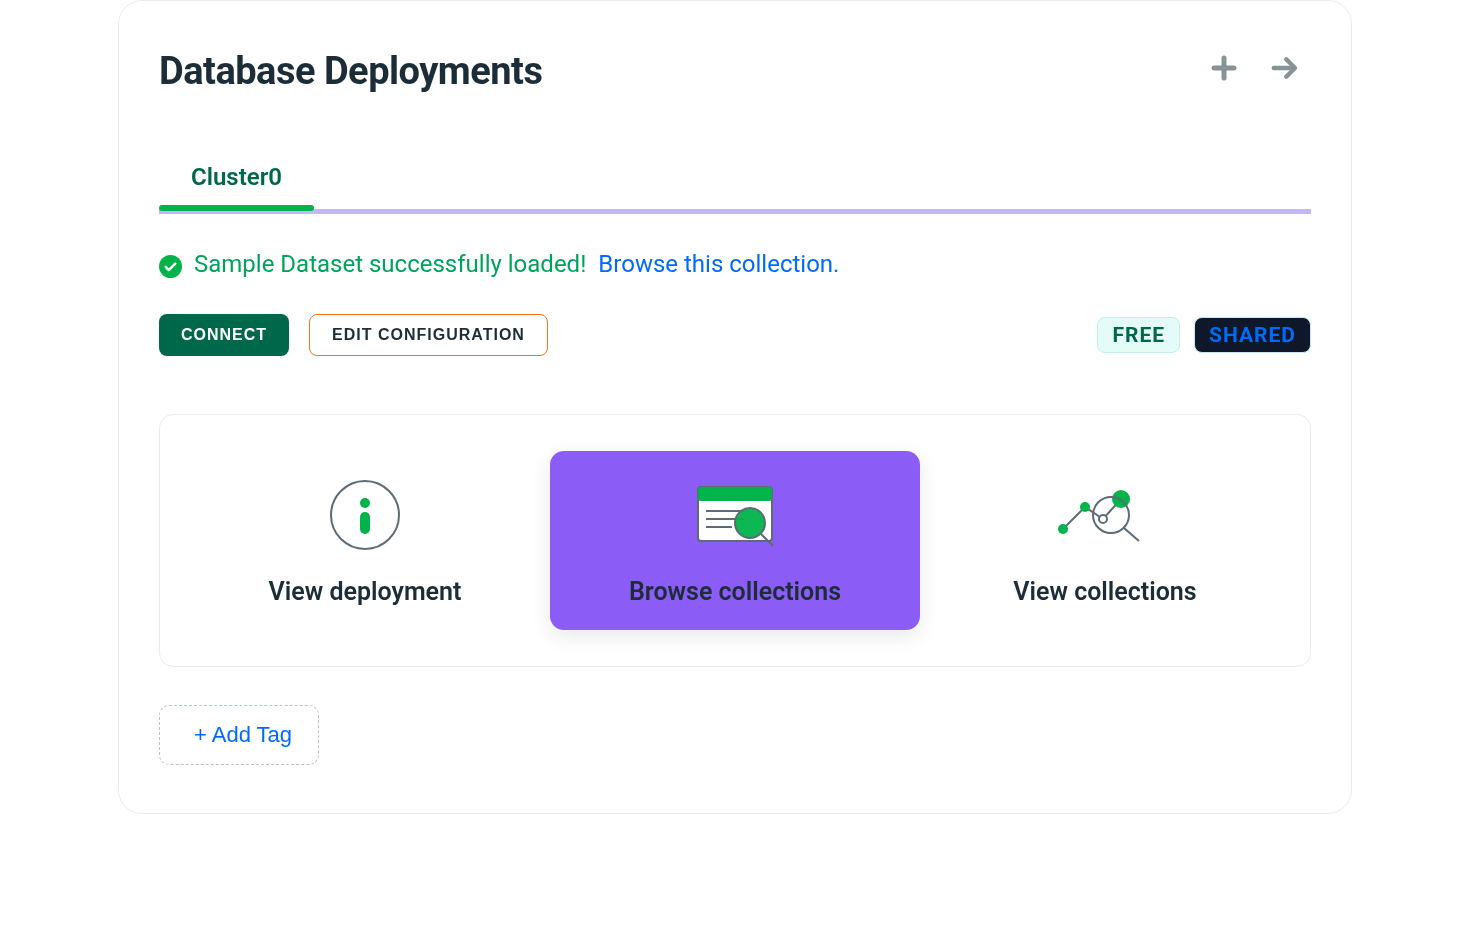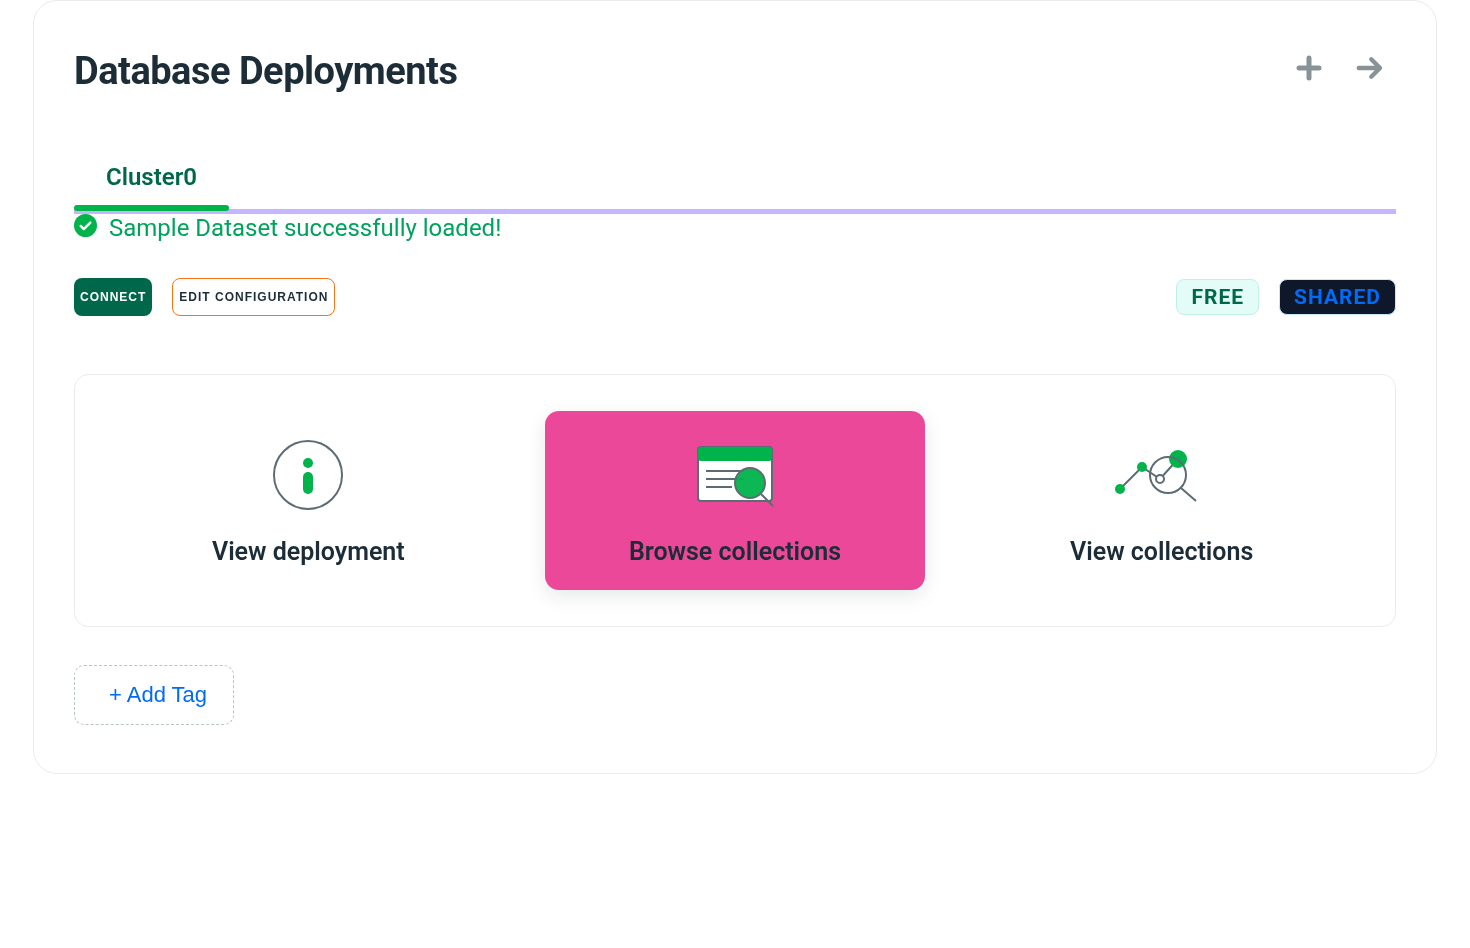--- a/index.html
+++ b/index.html
@@ -2,21 +2,21 @@
 <html><head>
   <meta charset="utf-8">
   <style>
     * { box-sizing: border-box; margin: 0; padding: 0; }
     body {
       font-family: -apple-system, BlinkMacSystemFont, "Segoe UI", Roboto, "Helvetica Neue", Arial, sans-serif;
       background: #ffffff;
       color: #1c2d38;
     }
     .panel {
-      width: 1404px;
+      width: 1234px;
       margin: 0 auto;
       background: #ffffff;
       border: 1px solid #e8edeb;
       border-radius: 24px;
       padding: 48px 40px 48px 40px;
       position: relative;
     }
     .header-row {
       display: flex;
       align-items: flex-start;
@@ -58,58 +58,59 @@
     .tab.active::after {
       content: "";
       position: absolute;
       left: 0; right: 0; bottom: -2px;
       height: 6px;
       background: #00b34a;
       border-radius: 3px;
     }
     .banner {
       display: flex;
-      align-items: flex-start;
+      align-items: flex-end;
       gap: 12px;
+      margin-top: 36px;
       font-size: 24px;
       flex-wrap: wrap;
     }
     .banner-icon {
       width: 23px; height: 23px;
       flex-shrink: 0;
     }
     .banner-text { color: #00a35c; }
     .banner-link { color: #016bf8; cursor: pointer; }
     .controls-row {
       margin-top: 36px;
       display: flex;
       align-items: center;
       justify-content: space-between;
     }
     .btn-group { display: flex; gap: 20px; }
     .btn {
-      font-size: 12px;
+      font-size: 16px;
       font-weight: 700;
       letter-spacing: 1px;
-      padding: 11px 6px;
+      padding: 11px 22px;
       border-radius: 8px;
       cursor: pointer;
       text-transform: uppercase;
       border: none;
     }
     .btn-primary {
       background: #00684a;
       color: #ffffff;
     }
     .btn-secondary {
       background: #ffffff;
       color: #1c2d38;
       border: 1px solid #f97316;
     }
-    .badges { display: flex; gap: 20px; }
+    .badges { display: flex; gap: 14px; }
     .badge {
       font-size: 21px;
       font-weight: 700;
       letter-spacing: 1px;
       padding: 5px 14px;
       border-radius: 8px;
     }
     .badge-free {
       background: #e3fcf7;
       color: #00684a;
@@ -131,21 +132,21 @@
     }
     .card {
       flex: 1 1 0;
       max-width: 380px;
       text-align: center;
       padding: 28px 10px 24px 10px;
       border-radius: 14px;
       cursor: pointer;
     }
     .card.highlight {
-      background: #ec4899;
+      background: #8b5cf6;
       box-shadow: 0 6px 20px rgba(0,30,43,0.10);
     }
     .card-title {
       font-size: 25px;
       font-weight: 600;
       color: #1c2d38;
       margin-top: 26px;
     }
     .card-icon { height: 72px; display:flex; align-items:center; justify-content:center; }
     .add-tag {
@@ -190,20 +191,21 @@
   </div>
 
   <div class="banner">
     <span class="banner-icon">
       <svg width="23" height="23" viewBox="0 0 24 24">
           <circle cx="12" cy="12" r="12" fill="#00b34a"></circle>
           <path d="M7 12.5 L10.2 15.7 L17 9" stroke="#ffffff" stroke-width="2.6" fill="none" stroke-linecap="round" stroke-linejoin="round"></path>
         </svg>
     </span>
     <span class="banner-text">Sample Dataset successfully loaded!</span>
+    <span class="banner-link">Browse this collection.</span>
   </div>
 
   <div class="controls-row">
     <div class="btn-group">
       <button class="btn btn-primary">CONNECT</button>
       <button class="btn btn-secondary">EDIT CONFIGURATION</button>
     </div>
     <div class="badges">
       <span class="badge badge-free">FREE</span>
       <span class="badge badge-shared">SHARED</span>

